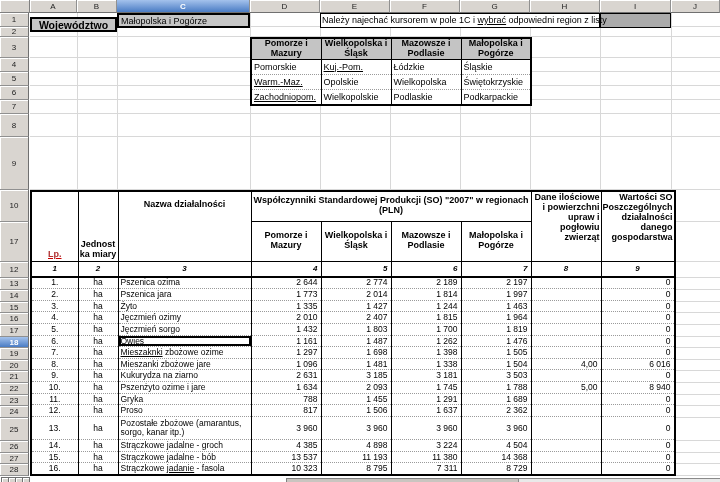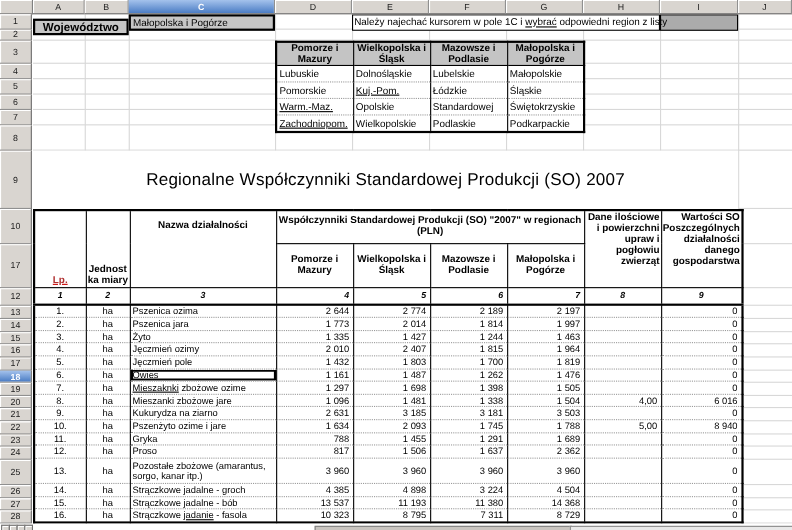--- a/index.html
+++ b/index.html
@@ -168,47 +168,40 @@
     <thead>
       <tr style="height:21px">
         <th>Pomorze i Mazury</th>
         <th>Wielkopolska i Śląsk</th>
         <th>Mazowsze i Podlasie</th>
         <th>Małopolska i Pogórze</th>
       </tr>
     </thead>
     <tbody id="reg-body">
         <tr>
-          <td>Lubuskie</td>
-          <td>Dolnośląskie</td>
-          <td>Lubelskie</td>
-          <td>Małopolskie</td>
-        </tr>
-        <tr>
           <td>Pomorskie</td>
           <td><span class="sq">Kuj.-Pom.</span></td>
           <td>Łódzkie</td>
           <td>Śląskie</td>
         </tr>
         <tr>
           <td><span class="sq">Warm.-Maz.</span></td>
           <td>Opolskie</td>
-          <td>Standardowej</td>
+          <td>Wielkopolska</td>
           <td>Świętokrzyskie</td>
         </tr>
         <tr>
           <td><span class="sq">Zachodniopom.</span></td>
           <td>Wielkopolskie</td>
           <td>Podlaskie</td>
           <td>Podkarpackie</td>
         </tr>
       </tbody>
   </table>
 
-  <div class="title">Regionalne Współczynniki Standardowej Produkcji  (SO) 2007</div>
 
   <table class="so-table">
     <colgroup>
       <col style="width:47px">
         <col style="width:40px">
         <col style="width:133px">
       <col style="width:70px">
         <col style="width:70px">
         <col style="width:70px">
         <col style="width:70px">
@@ -283,21 +276,21 @@
           <td class="td-num">2 010</td>
           <td class="td-num">2 407</td>
           <td class="td-num">1 815</td>
           <td class="td-num">1 964</td>
           <td class="td-num"></td>
           <td class="td-num">0</td>
         </tr>
         <tr style="height: 12px;">
           <td class="td-lp">5.</td>
           <td class="td-unit">ha</td>
-          <td class="td-name">Jęczmień pole</td>
+          <td class="td-name">Jęczmień sorgo</td>
           <td class="td-num">1 432</td>
           <td class="td-num">1 803</td>
           <td class="td-num">1 700</td>
           <td class="td-num">1 819</td>
           <td class="td-num"></td>
           <td class="td-num">0</td>
         </tr>
         <tr style="height: 11px;">
           <td class="td-lp">6.</td>
           <td class="td-unit">ha</td>

